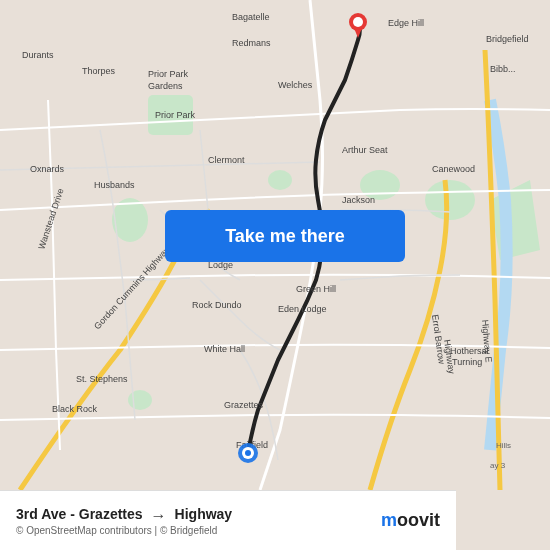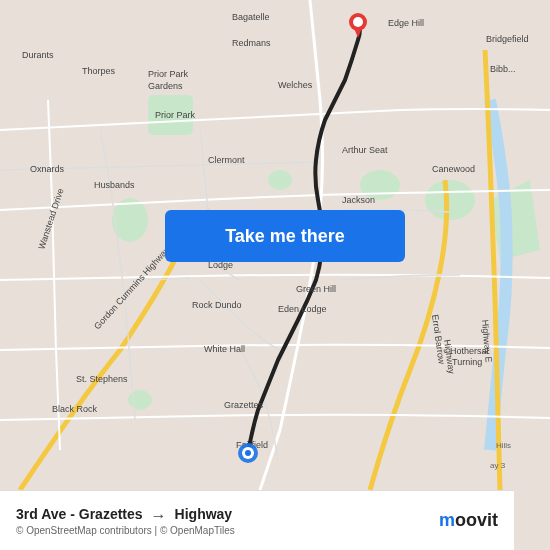--- a/index.html
+++ b/index.html
@@ -34,21 +34,21 @@
       border-radius: 6px;
       font-size: 18px;
       font-weight: bold;
       cursor: pointer;
       z-index: 10;
       display: flex;
       align-items: center;
       justify-content: center;
     }
     #footer {
-      width: 514px;
+      width: 456px;
       height: 60px;
       background: #fff;
       display: flex;
       align-items: center;
       justify-content: space-between;
       padding: 0 16px;
       border-top: 1px solid #ddd;
     }
     .footer-left {
       display: flex;
@@ -186,20 +186,20 @@
   <button id="take-me-there-btn">Take me there</button>
 </div>
 
 <div id="footer">
   <div class="footer-left">
     <div class="footer-route">
       <span>3rd Ave - Grazettes</span>
       <span class="footer-arrow">→</span>
       <span>Highway</span>
     </div>
-    <div class="footer-attribution">© OpenStreetMap contributors | © OpenMapTiles</div>
+    <div class="footer-attribution">© OpenStreetMap contributors | © Bridgefield</div>
   </div>
   <div class="footer-logo">
     <span class="moovit-logo">
       <span style="color:#1a73e8">m</span><span>oovit</span>
     </span>
   </div>
 </div>
 
 </body></html>

